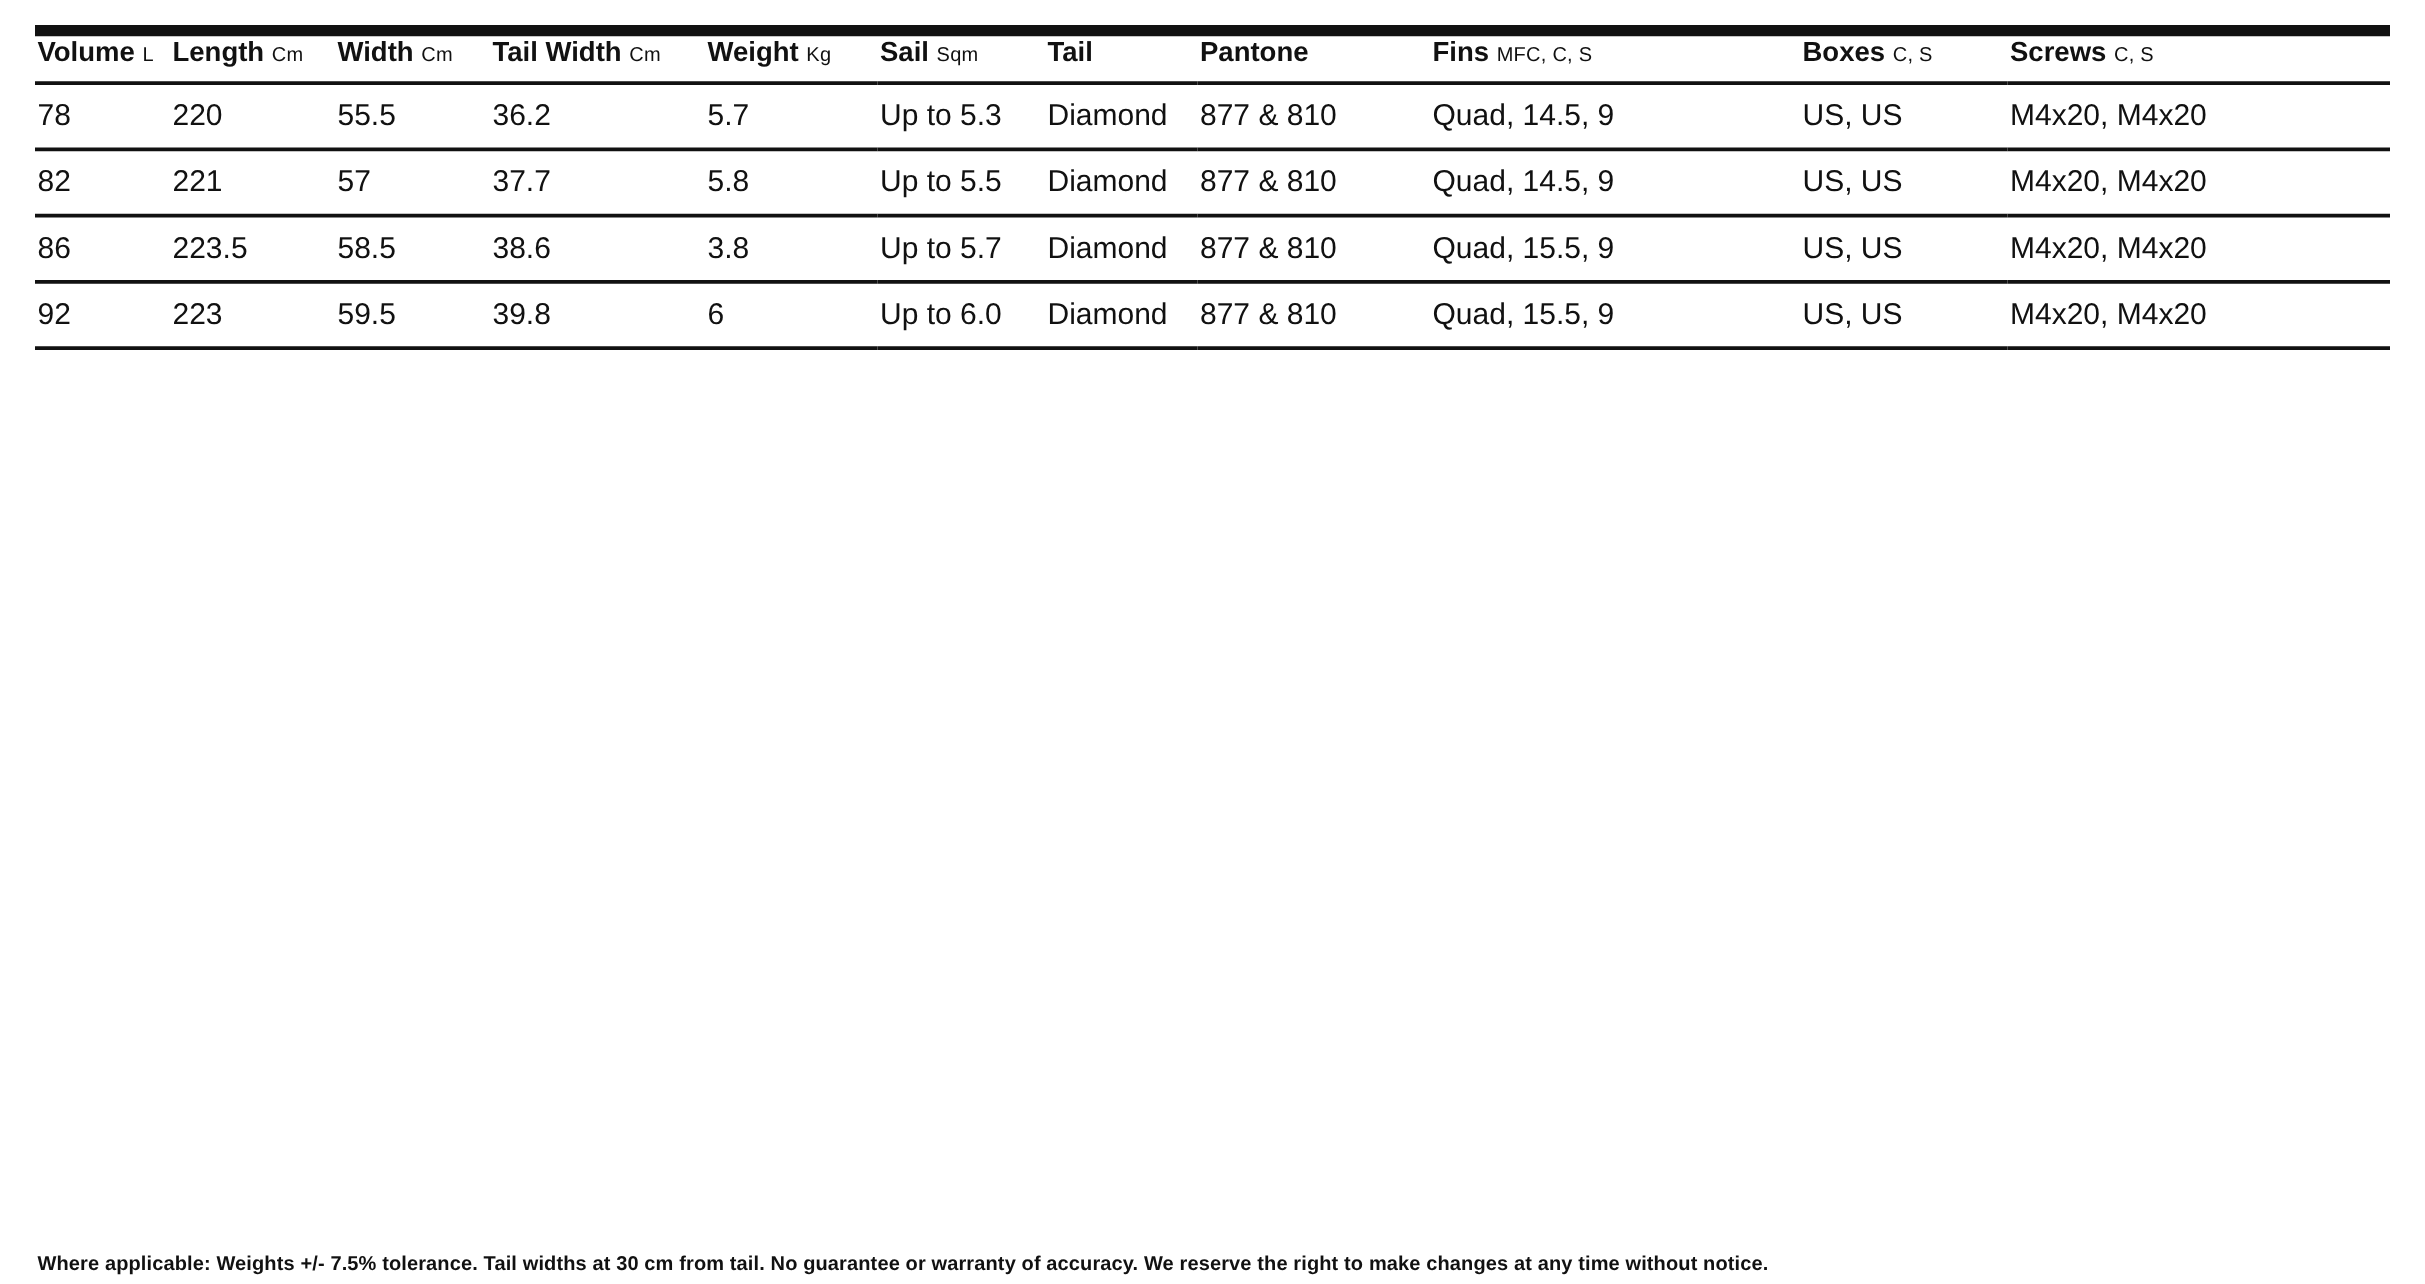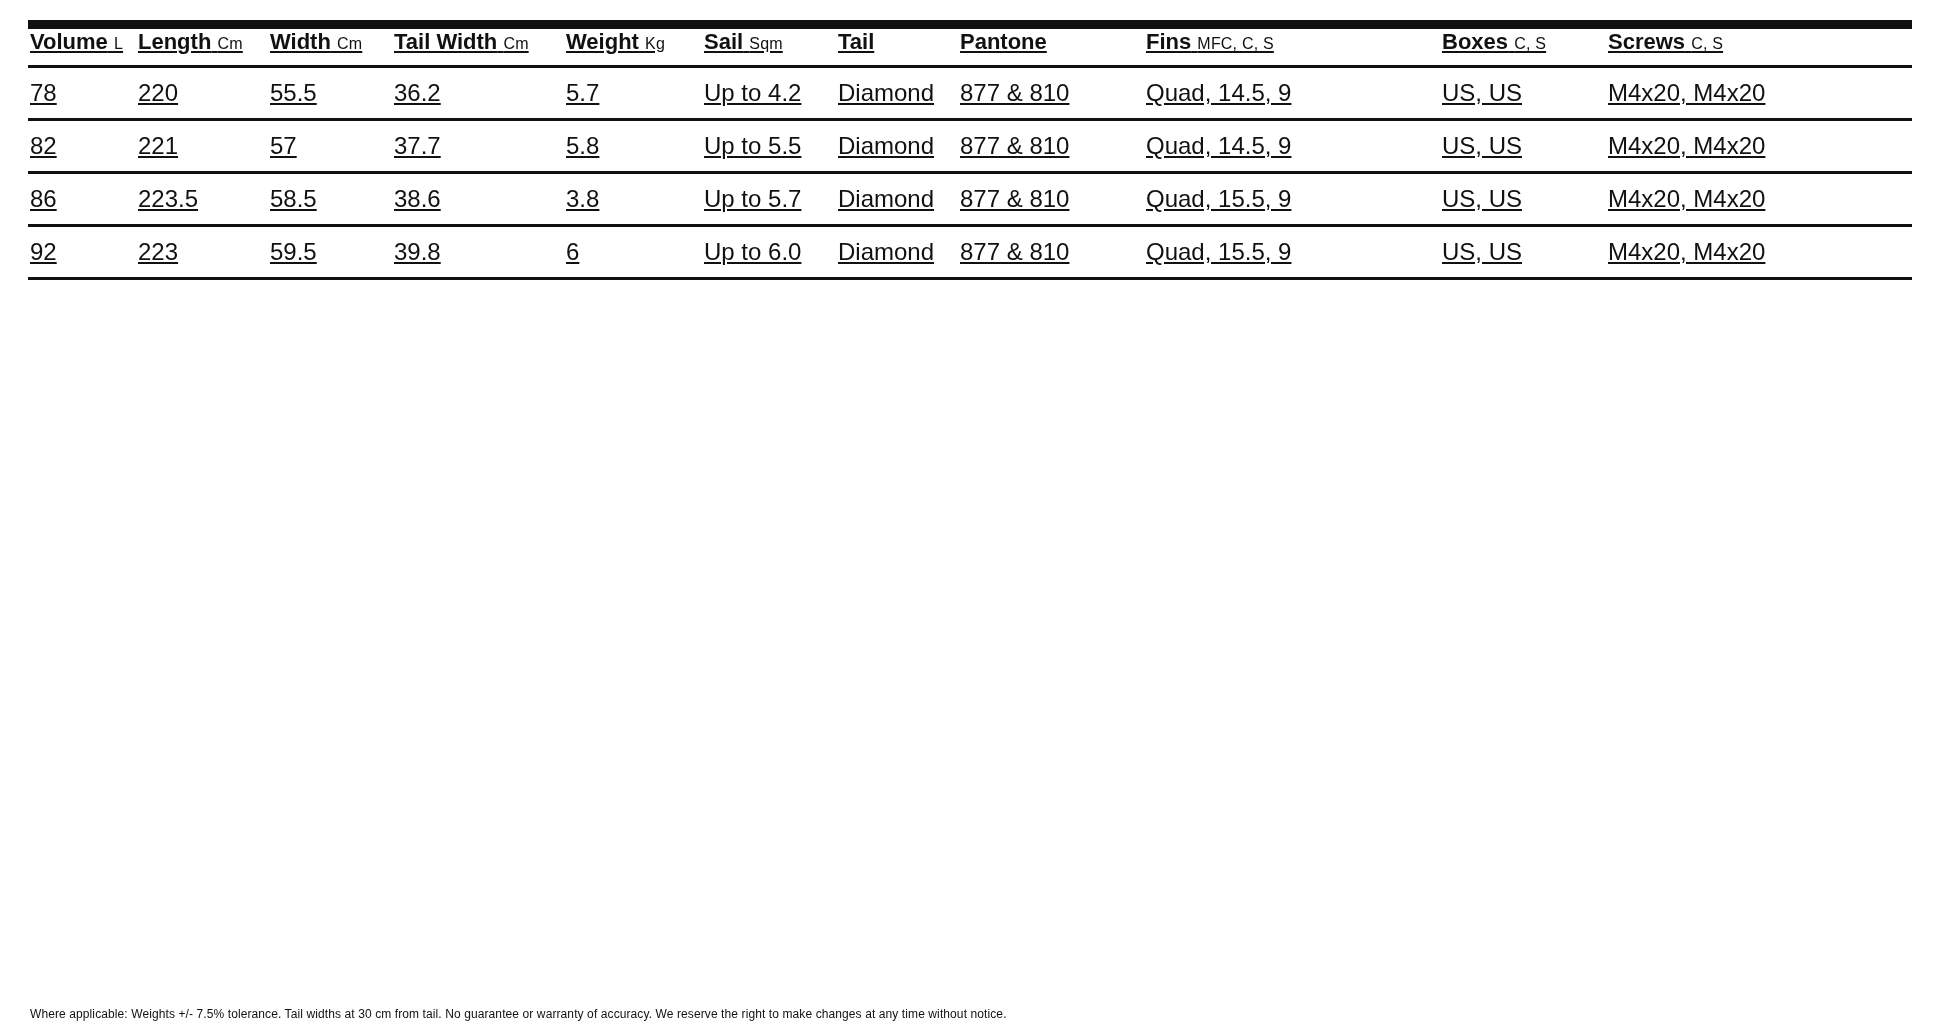--- a/index.html
+++ b/index.html
@@ -31,21 +31,20 @@
     font-size: 37px;
     font-weight: 400;
     letter-spacing: 0.2px;
     margin: 18px 0 18px 2px;
     line-height: 1.1;
   }
   table.spec {
     width: 100%;
     border-collapse: collapse;
     table-layout: fixed;
-    text-decoration: underline;
   }
   table.spec th {
     text-align: left;
     font-size: 22px;
     font-weight: 700;
     padding: 0 0 10px 2px;
     vertical-align: bottom;
     white-space: nowrap;
   }
   table.spec th .unit {
@@ -72,23 +71,24 @@
   col.c-sail      { width: 134px; }
   col.c-tail      { width: 122px; }
   col.c-pantone   { width: 186px; }
   col.c-fins      { width: 296px; }
   col.c-boxes     { width: 166px; }
   col.c-screws    { width: auto; }
   .footnote {
     position: absolute;
     left: 30px;
     bottom: 26px;
-    font-size: 12px;
+    font-size: 16px;
     letter-spacing: 0.1px;
     color: #111111;
+    font-weight: bold;
   }
 </style>
 </head>
 <body>
 
 <div class="page">
 
   <div class="top-rule"></div>
 
 
@@ -121,21 +121,21 @@
         <th><span>Screws</span> <span class="unit">C, S</span></th>
       </tr>
     </thead>
     <tbody>
       <tr>
         <td>78</td>
         <td>220</td>
         <td>55.5</td>
         <td>36.2</td>
         <td>5.7</td>
-        <td>Up to 4.2</td>
+        <td>Up to 5.3</td>
         <td>Diamond</td>
         <td>877 &amp; 810</td>
         <td>Quad, 14.5, 9</td>
         <td>US, US</td>
         <td>M4x20, M4x20</td>
       </tr>
       <tr>
         <td>82</td>
         <td>221</td>
         <td>57</td>

